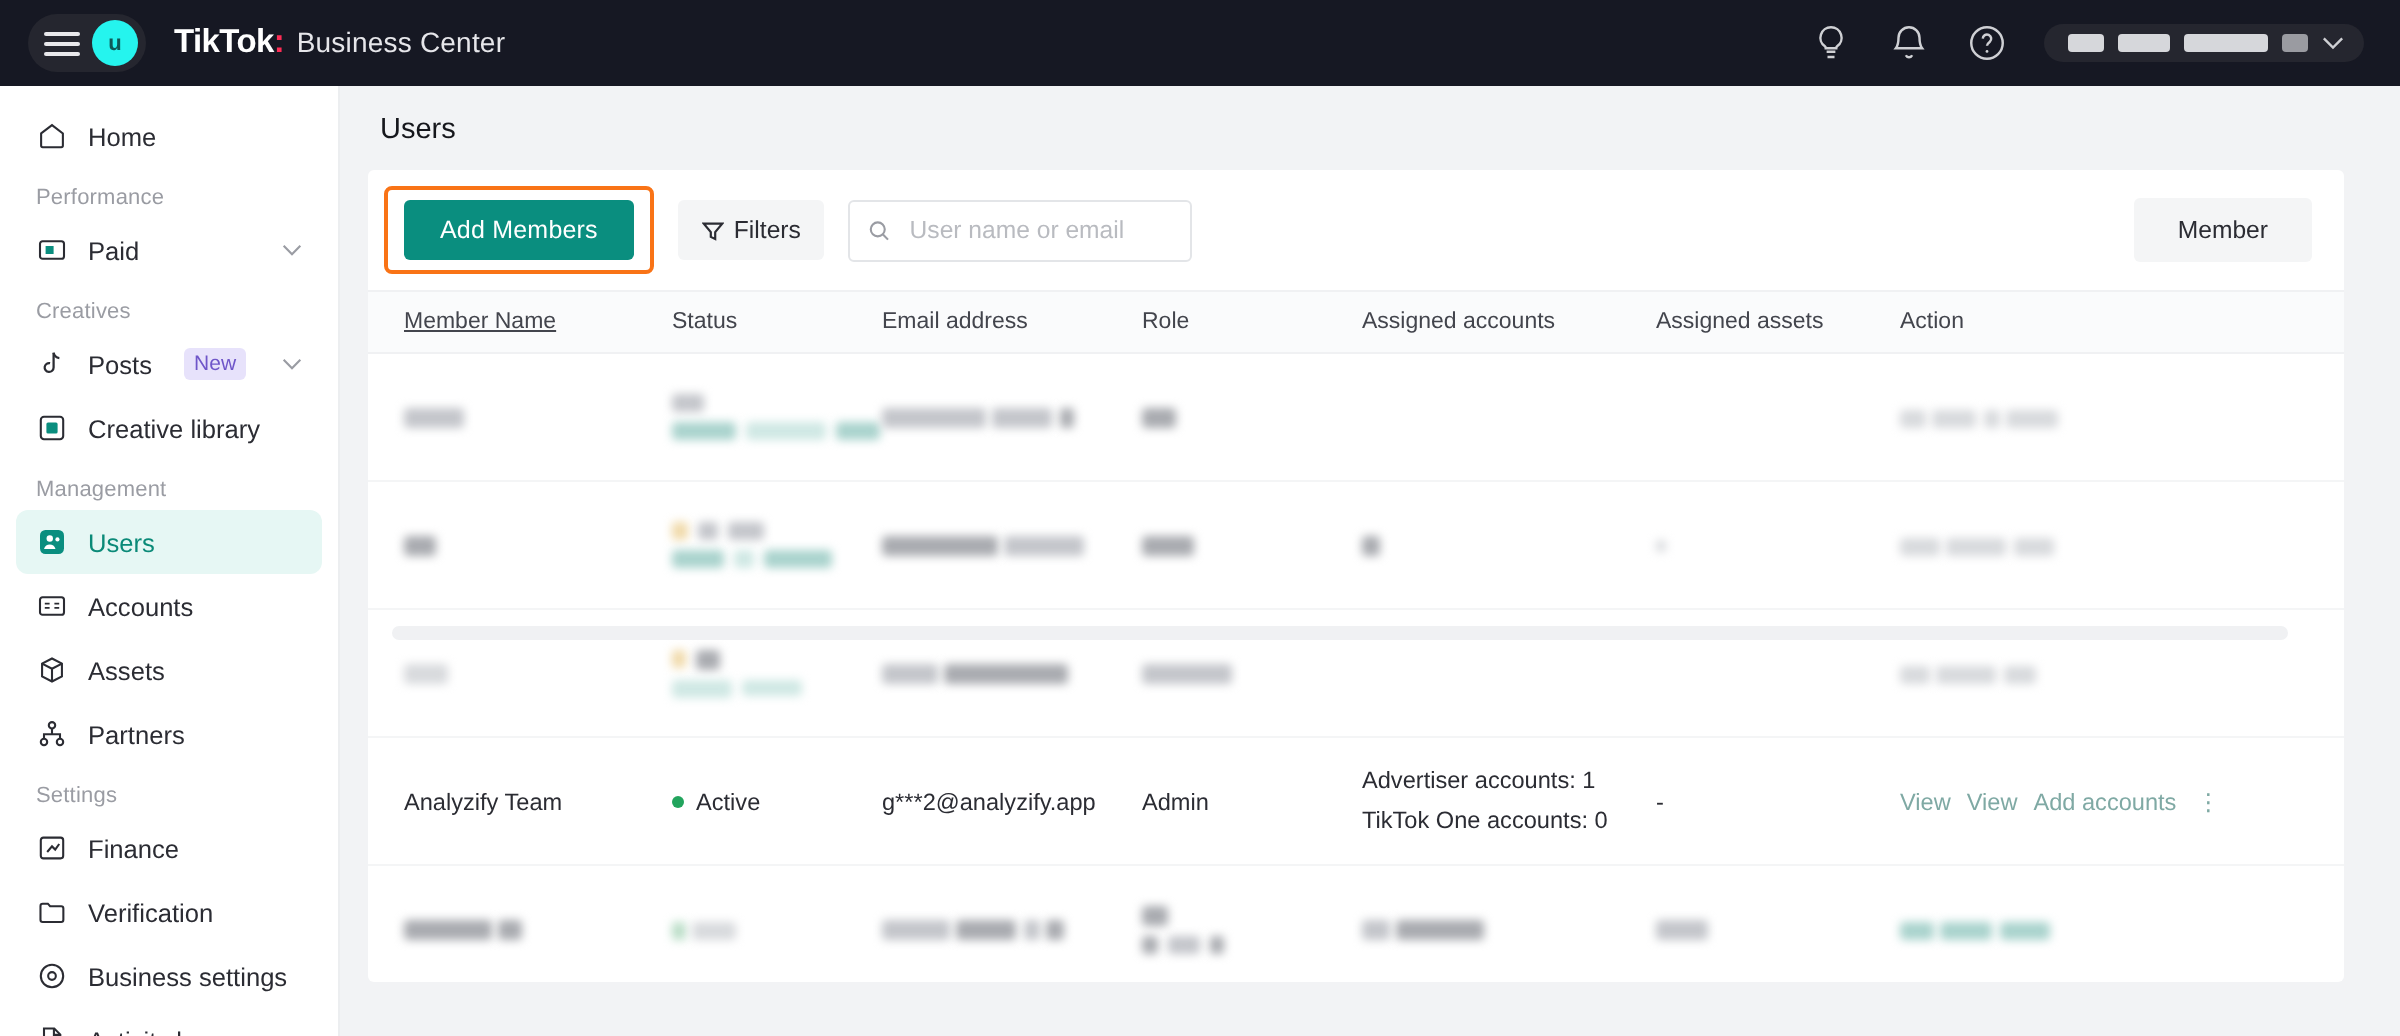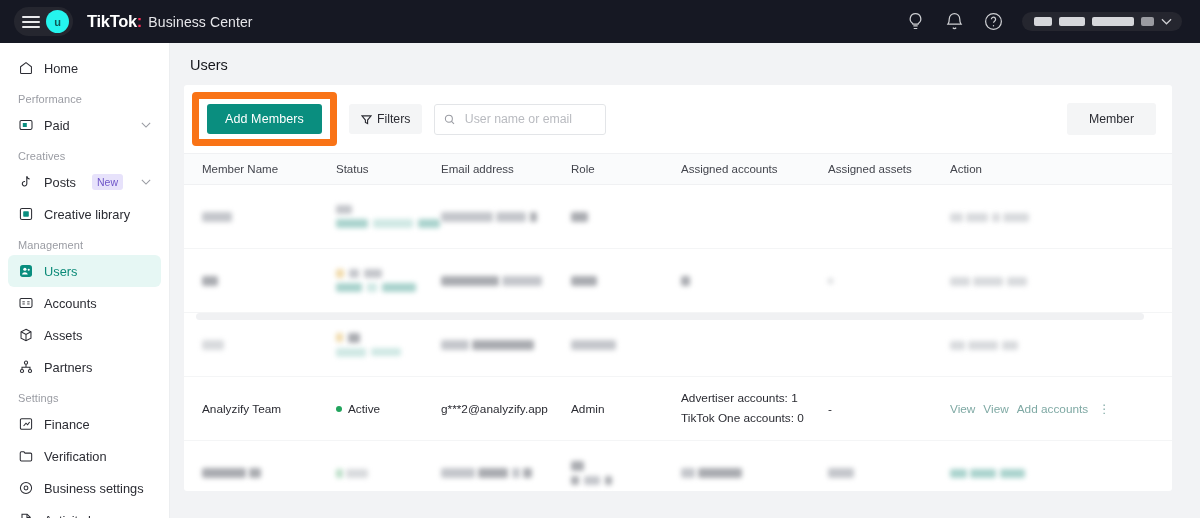--- a/index.html
+++ b/index.html
@@ -66,21 +66,21 @@
 
   
   .main{ flex:1; background:#f2f3f5; padding:0; position:relative; overflow:hidden;}
   .page-title{ font-size:14.5px; color:#16171c; padding:14px 0 12px 20px; font-weight:400;}
   .card{
     background:#ffffff; margin:0 28px 0 14px; border-radius:3px;
     height:406px; position:relative; overflow:hidden;
   }
   .toolbar{ display:flex; align-items:center; padding:14px 16px 14px 16px; gap:0; }
   .addbtn-wrap{
-    border:7px solid #f97316; border-radius:4px; padding:5px 8px; margin:-7px 0 -7px -8px;
+    border:2px solid #f97316; border-radius:4px; padding:5px 8px; margin:-7px 0 -7px -8px;
   }
   .addbtn{
     background:#0a8e7f; color:#ffffff; border:none; border-radius:3px;
     font-size:12.5px; padding:8px 18px; cursor:pointer; font-family:inherit;
     letter-spacing:.1px;
   }
   .filterbtn{
     display:flex; align-items:center; gap:5px; background:#f4f5f6; border:none;
     border-radius:3px; font-size:12.3px; color:#2b2c33; padding:8px 12px;
     margin-left:12px; cursor:pointer; font-family:inherit;
@@ -100,21 +100,21 @@
     font-size:12.3px; color:#2b2c33; padding:9px 22px; cursor:pointer;
     font-family:inherit;
   }
 
   table{ width:100%; border-collapse:collapse; table-layout:fixed; }
   thead th{
     background:#fafbfc; text-align:left; font-size:11.5px; font-weight:400;
     color:#43454d; padding:9px 0 9px 0; border-top:1px solid #f0f1f3;
     border-bottom:1px solid #f0f1f3;
   }
-  .c1{ width:152px; padding-left:18px !important; }
+  .c1{ width:152px; padding-left:18px !important;text-decoration:underline; }
   .c2{ width:105px; }
   .c3{ width:130px; }
   .c4{ width:110px; }
   .c5{ width:147px; }
   .c6{ width:122px; }
   .c7{ width:auto; }
   tbody td{
     font-size:11.8px; color:#2b2c33; padding:0; vertical-align:middle;
     border-bottom:1px solid #f4f5f6;
   }

